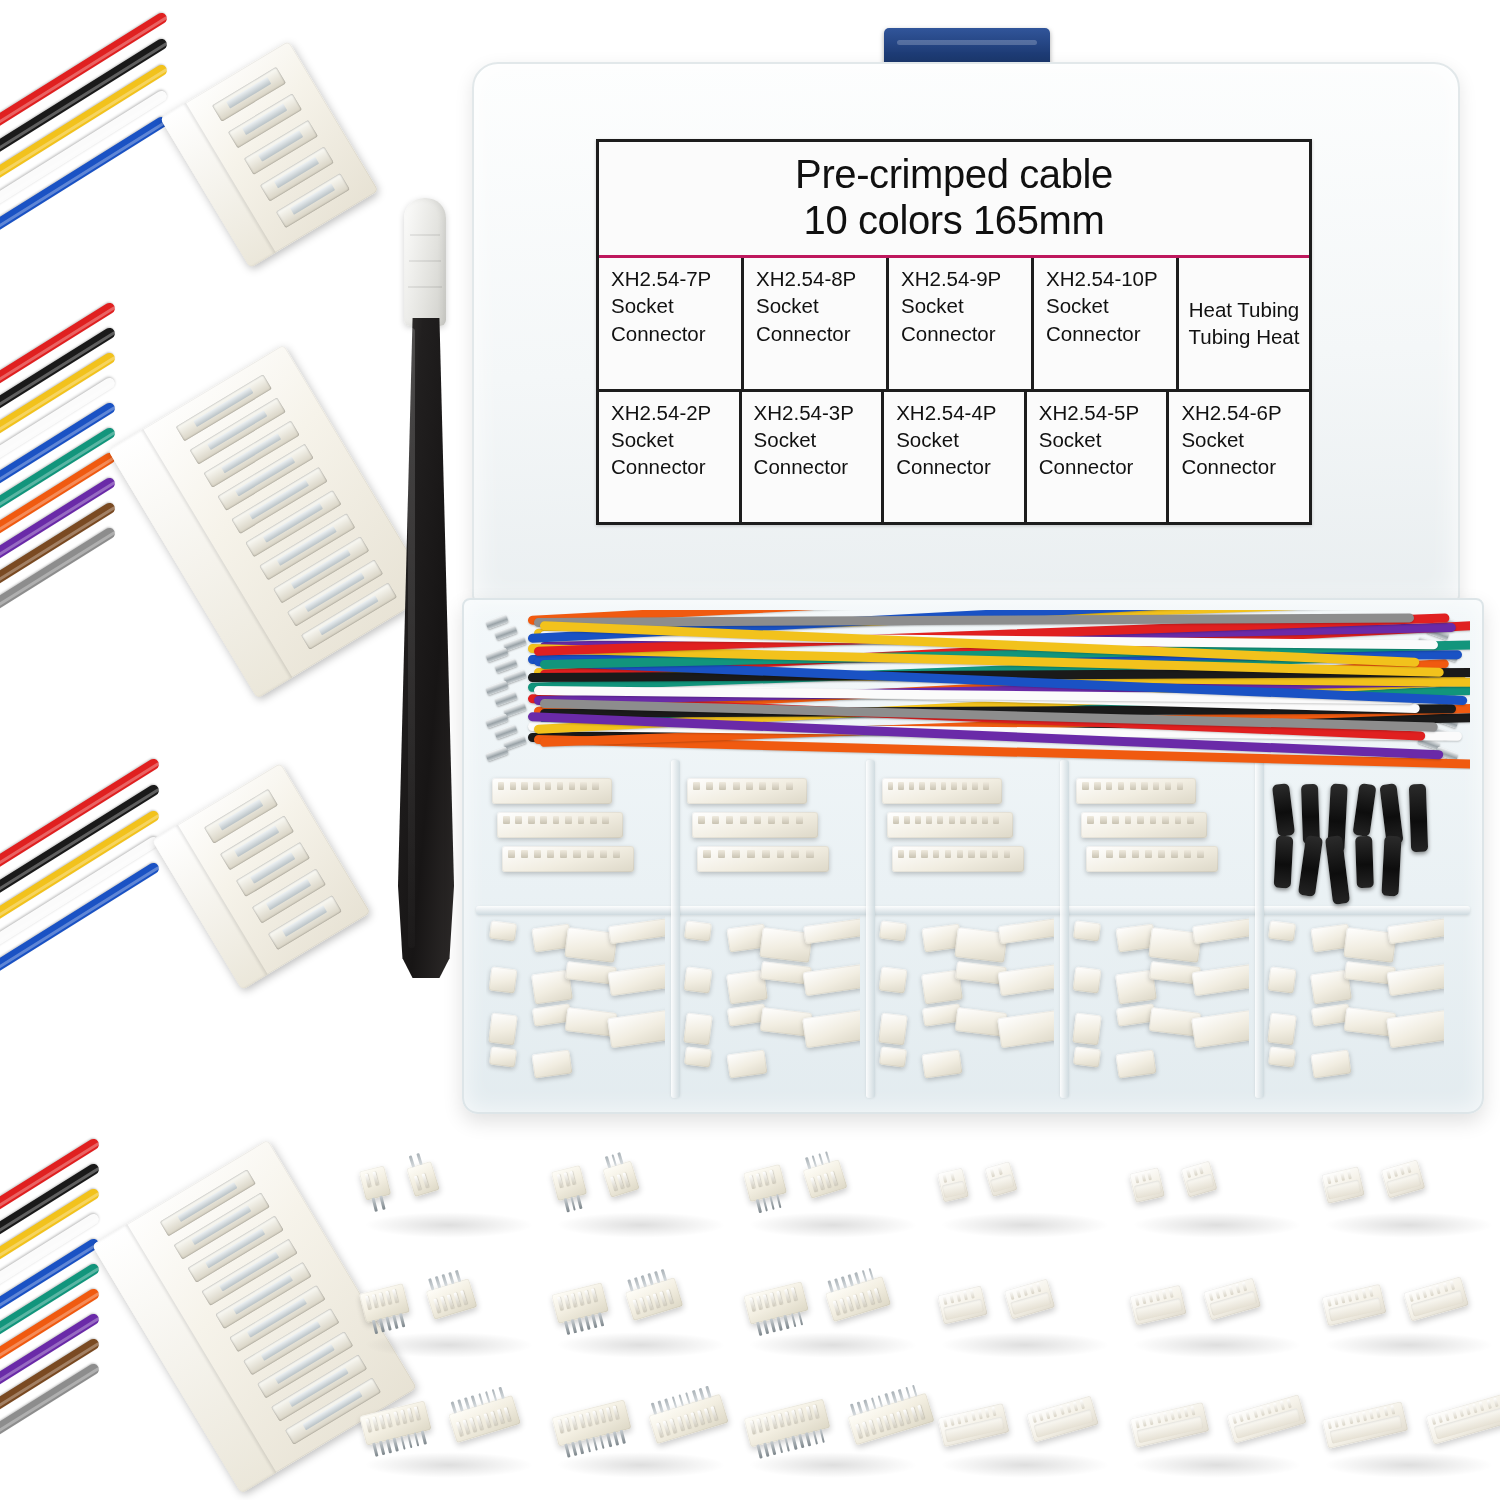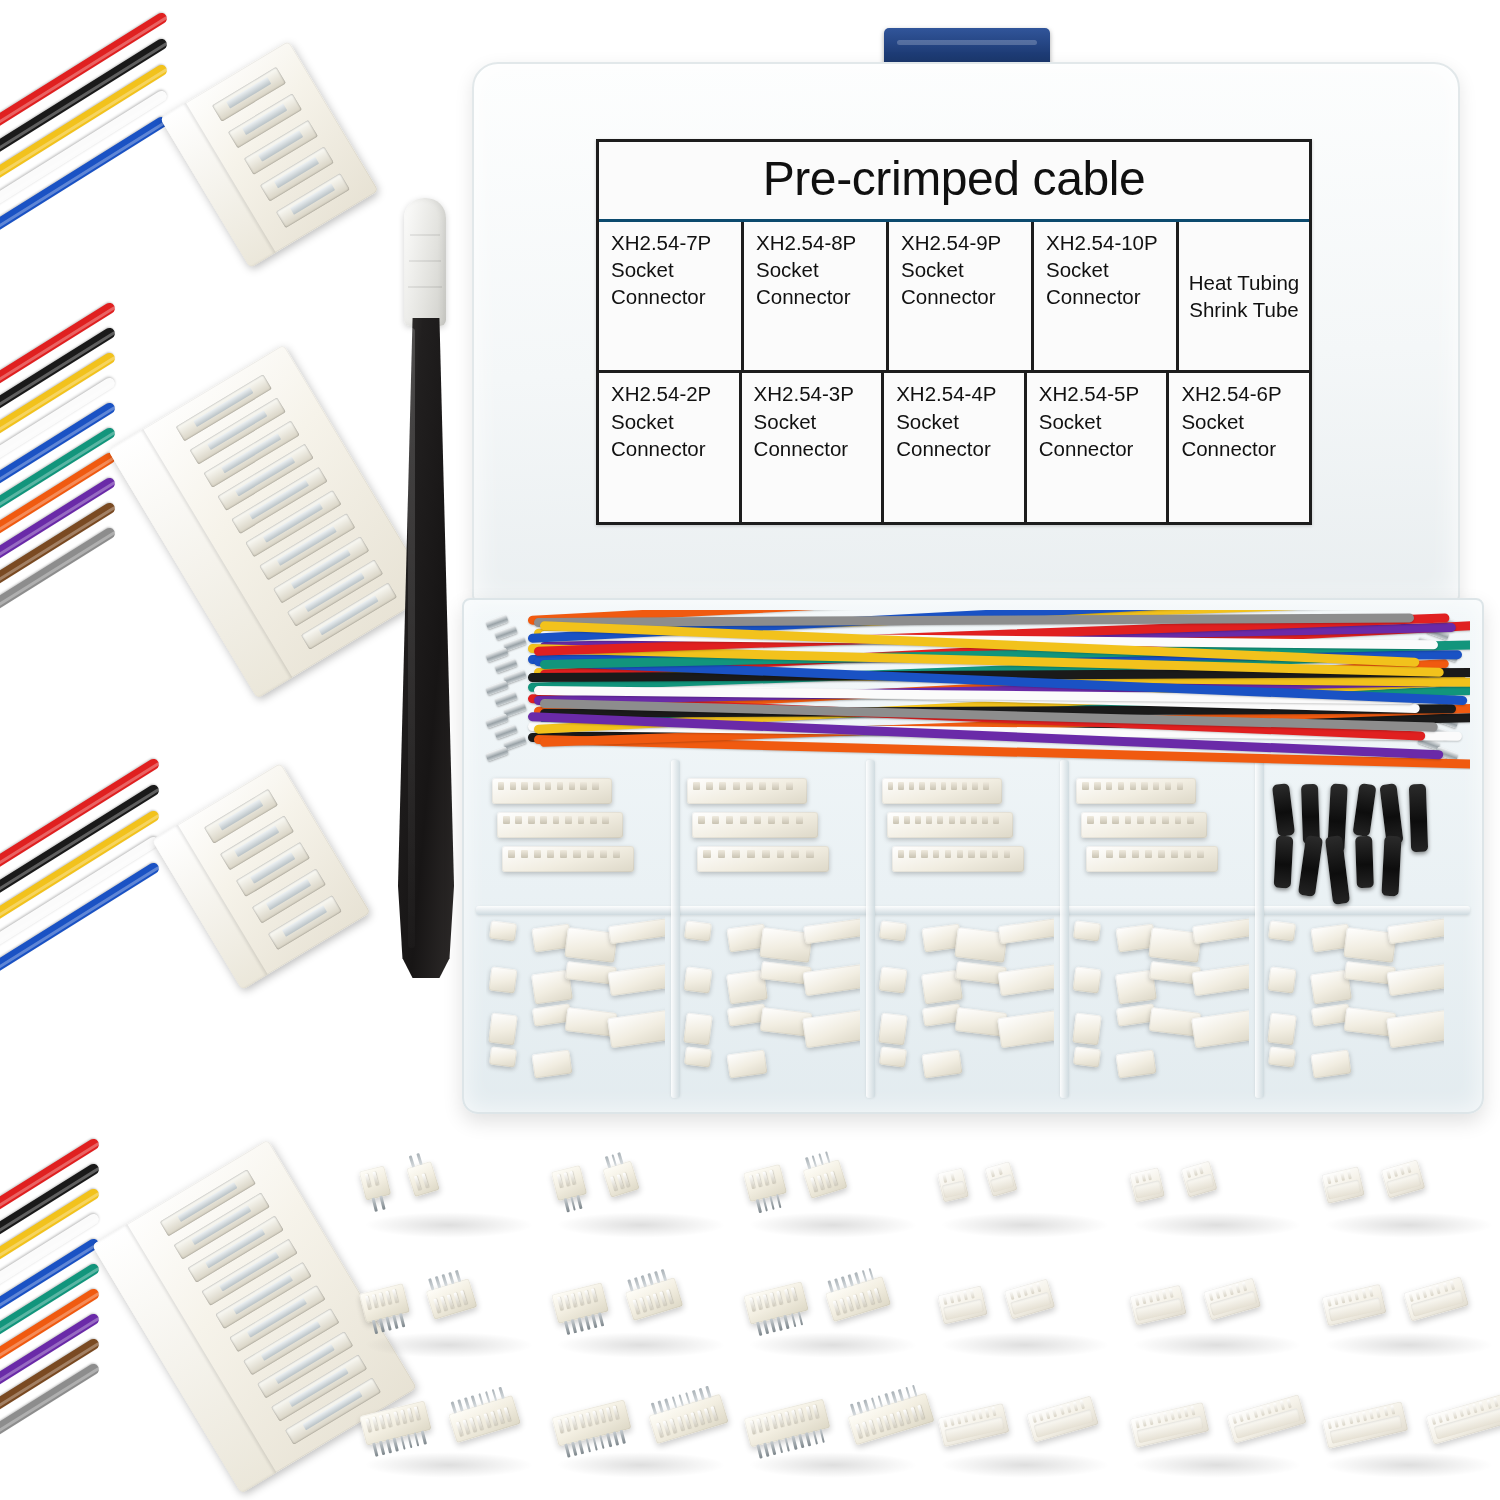--- a/index.html
+++ b/index.html
@@ -33,22 +33,22 @@
         border:2px solid #e2e8ea;border-radius:26px 26px 10px 10px;
         box-shadow:0 6px 18px rgba(0,0,0,.10), inset 0 0 30px rgba(255,255,255,.9);}
   .clasp{position:absolute;background:linear-gradient(180deg,#31559a 0%,#1e3c76 55%,#16305f 100%);
         border-radius:5px 5px 3px 3px;box-shadow:0 2px 5px rgba(0,0,0,.35);}
   .clasp::after{content:"";position:absolute;left:8%;right:8%;top:26%;height:5px;
         background:rgba(255,255,255,.22);border-radius:3px;}
 
   .label{position:absolute;background:#fbfbfb;border:3px solid #1d1d1d;
         box-shadow:0 1px 3px rgba(0,0,0,.18);}
   .label-title{text-align:center;color:#101010;line-height:1.14;
-        font-size:48px;letter-spacing:-.4px;padding:10px 16px 12px;
-        border-bottom:3px solid #0c4a6e;}
+        font-size:40px;letter-spacing:-.4px;padding:10px 16px 12px;
+        border-bottom:3px solid #be185d;}
   .label-title span{display:block;}
   .ltable{display:flex;flex-direction:column;}
   .lrow{display:flex;flex:1;}
   .lrow + .lrow{border-top:3px solid #1d1d1d;}
   .lcell{flex:1;padding:7px 0 7px 12px;font-size:20.5px;line-height:1.33;color:#111;}
   .lcell + .lcell{border-left:3px solid #1d1d1d;}
   .lcell.center{text-align:center;padding-left:0;display:flex;flex-direction:column;
         justify-content:center;}
 
   
@@ -271,20 +271,21 @@
   </div>
 
   <div class="clasp" style="left:884px;top:28px;width:166px;height:46px;"></div>
 
   <div class="box-lid" style="left:472px;top:62px;width:984px;height:540px;">
 
     <div class="label" style="left:122px;top:75px;width:710px;height:380px;display:flex;flex-direction:column;">
 
       <div class="label-title">
         <span>Pre-crimped cable</span>
+        <span>10 colors 165mm</span>
       </div>
 
       <div class="ltable" style="flex:1;">
         <div class="lrow">
           <div class="lcell">
             <div>XH2.54-7P</div>
             <div>Socket</div>
             <div>Connector</div>
           </div>
           <div class="lcell">
@@ -297,21 +298,21 @@
             <div>Socket</div>
             <div>Connector</div>
           </div>
           <div class="lcell">
             <div>XH2.54-10P</div>
             <div>Socket</div>
             <div>Connector</div>
           </div>
           <div class="lcell center">
             <div>Heat  Tubing</div>
-            <div>Shrink Tube</div>
+            <div>Tubing Heat</div>
           </div>
         </div>
         <div class="lrow">
           <div class="lcell">
             <div>XH2.54-2P</div>
             <div>Socket</div>
             <div>Connector</div>
           </div>
           <div class="lcell">
             <div>XH2.54-3P</div>

